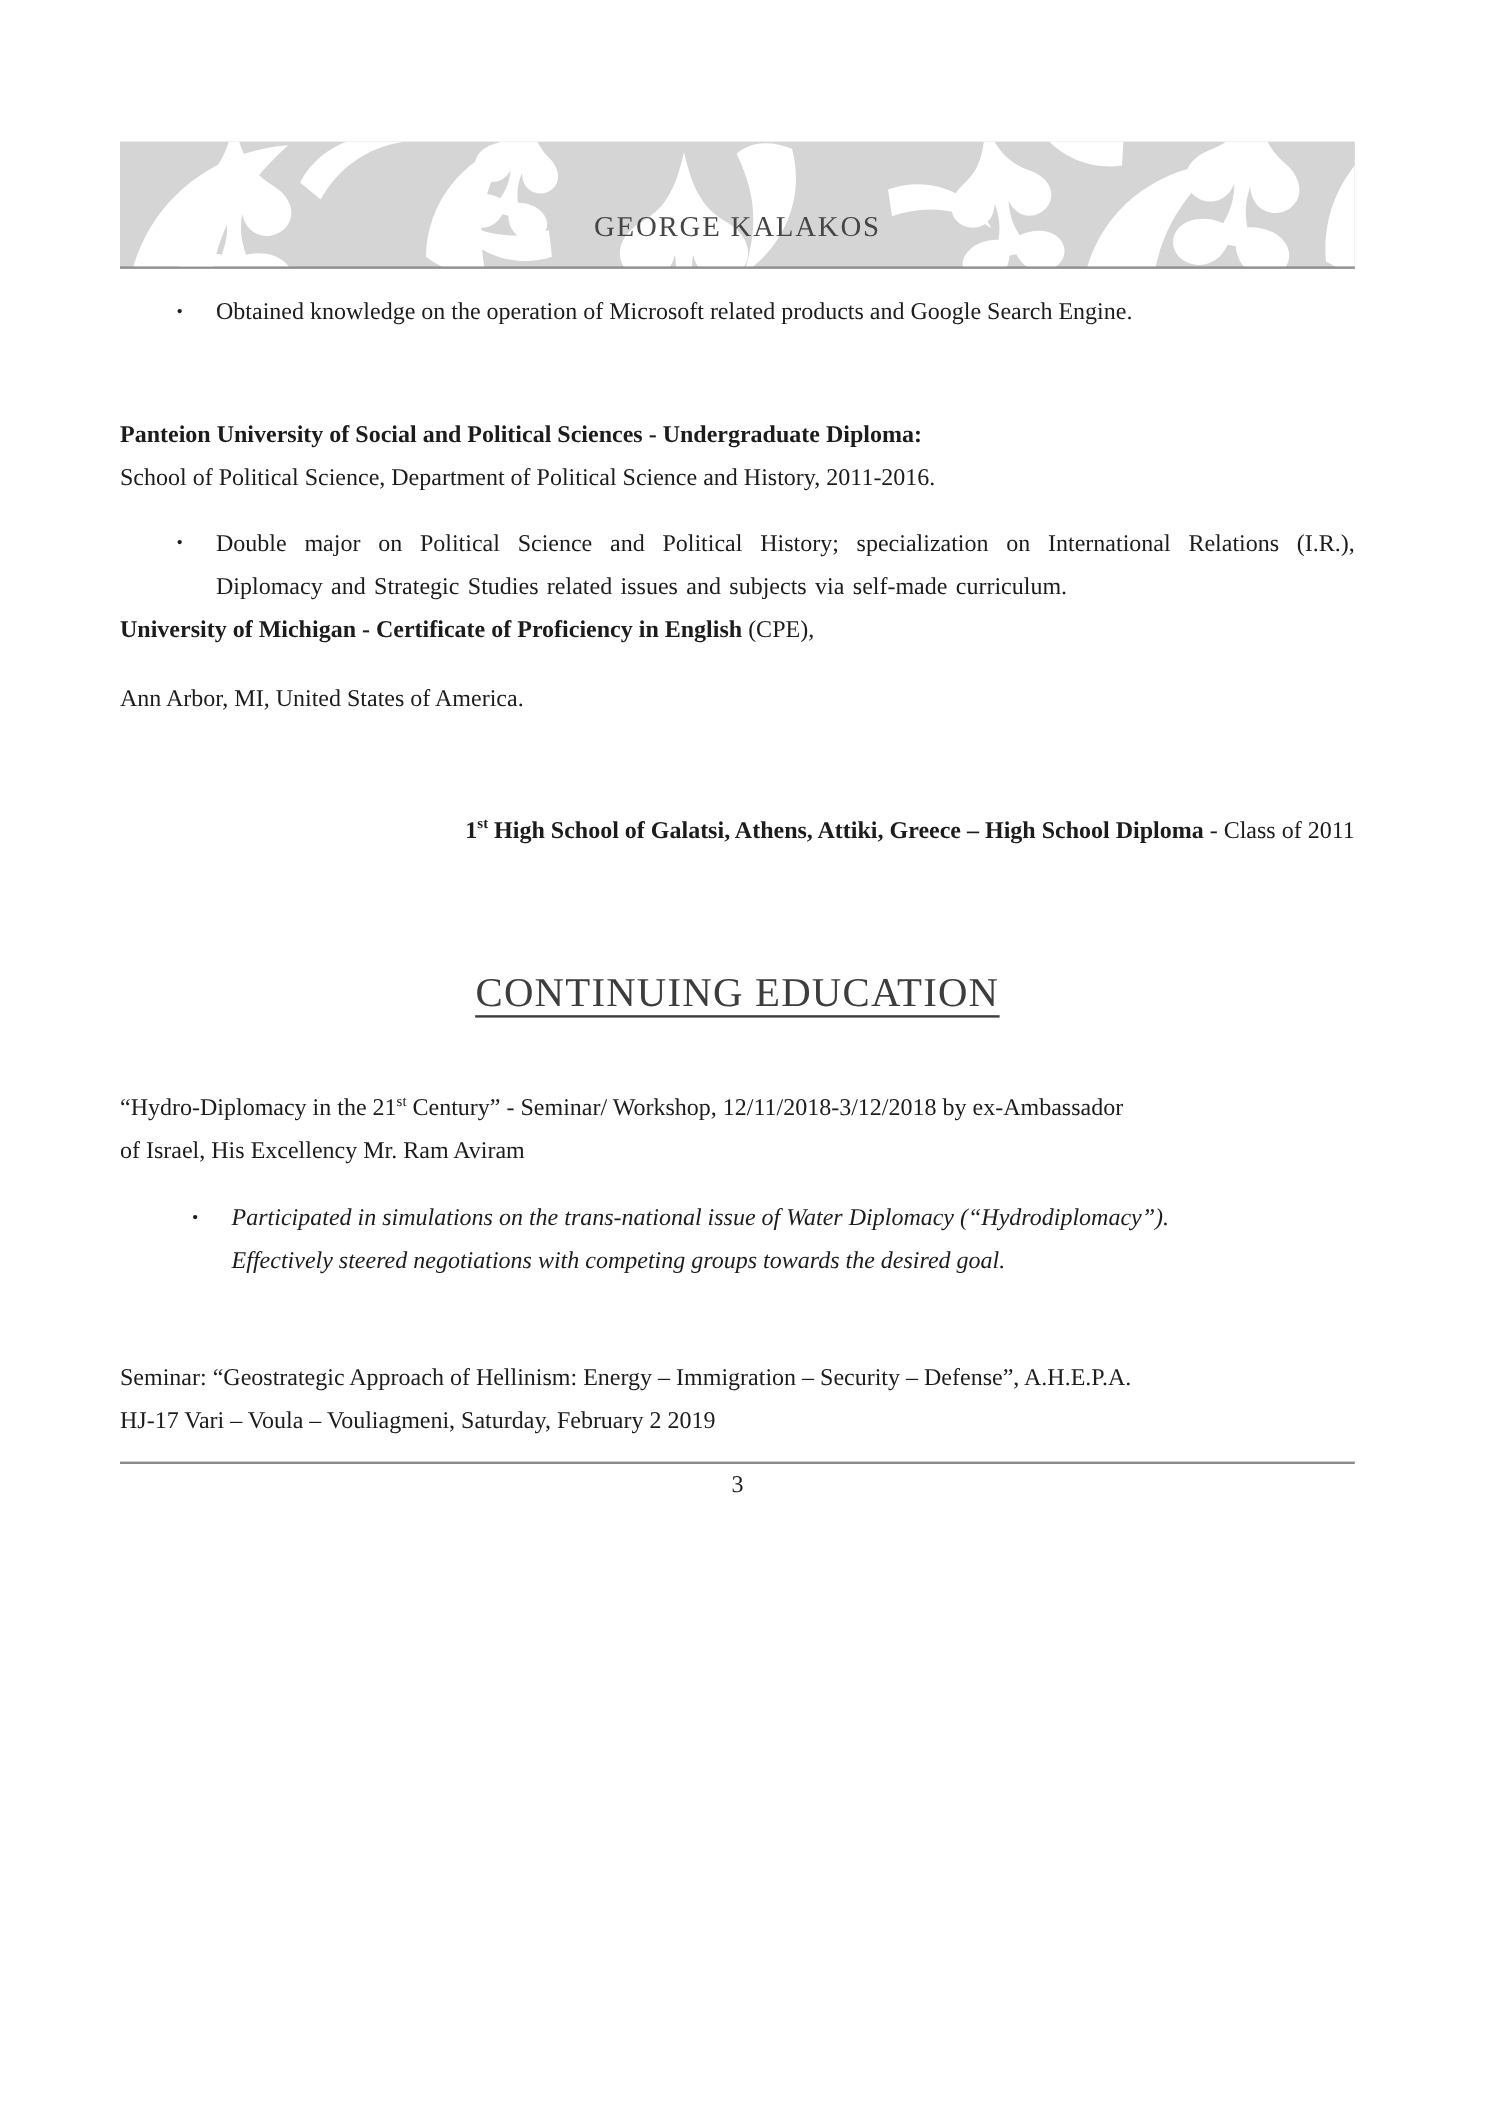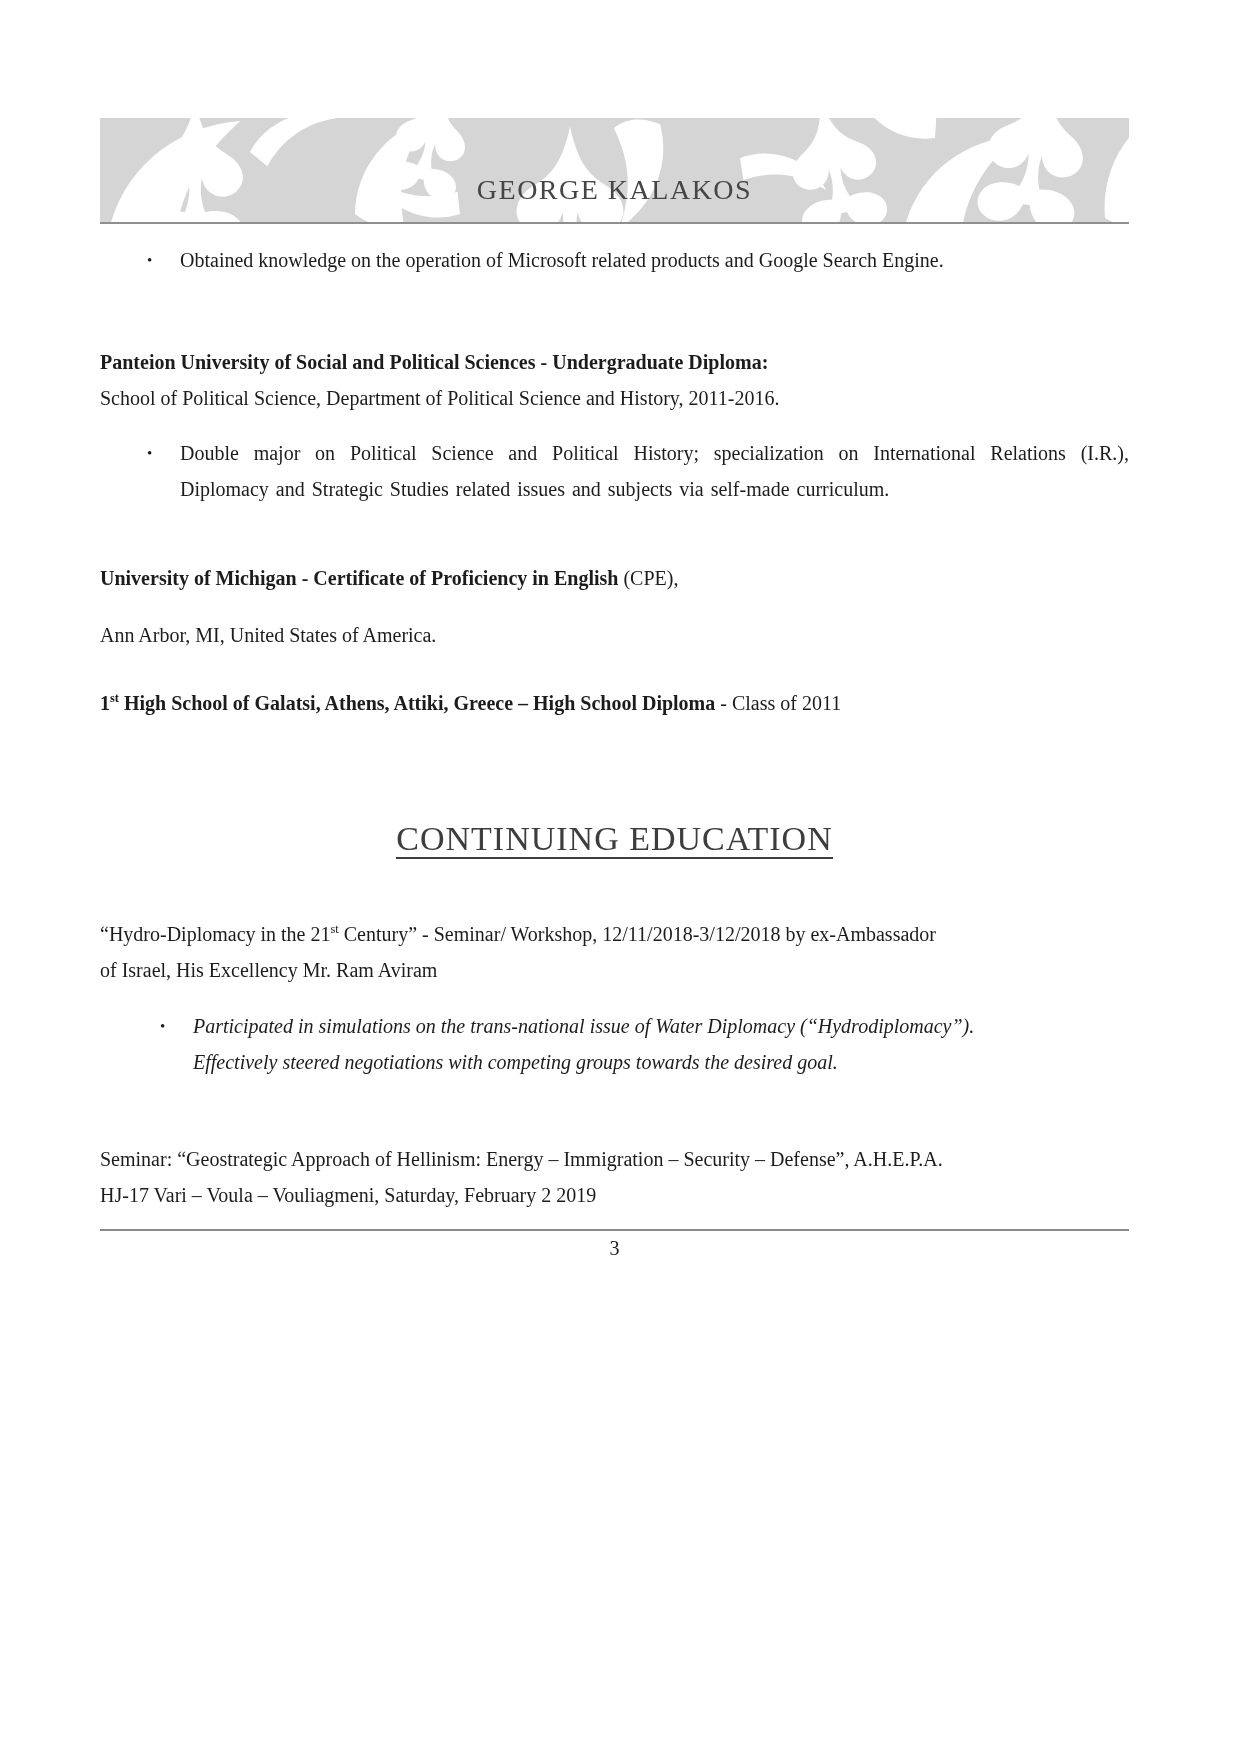--- a/index.html
+++ b/index.html
@@ -34,38 +34,38 @@
     height:104px;
     background:var(--banner-bg);
     border-bottom:2px solid var(--banner-border);
     overflow:hidden;
   }
   .banner svg{position:absolute;left:0;top:0;width:100%;height:100%;display:block;}
   .banner-title{
     position:absolute;inset:0;
     display:flex;align-items:flex-end;justify-content:center;
     padding-bottom:20px;
-    font-size:28px;line-height:24px;
+    font-size:24px;line-height:24px;
     letter-spacing:1.5px;
     color:var(--banner-title);
   }
 
   
   .block{margin:0;}
   .justify{text-align:justify;word-spacing:2px;}
   .stretch-line{text-align:justify;text-align-last:justify;word-spacing:2px;}
   .b{font-weight:bold;}
   sup{font-size:62%;line-height:0;vertical-align:super;}
 
   .p-program{margin-top:71px;}
   .ccu-block{margin-top:76px;}
   .panteion-block{margin-top:66px;}
-  .michigan-title{margin-top:53px;}
+  .michigan-title{}
   .annarbor{margin-top:21px;}
-  .hs-line{margin-top:32px;}
+  .hs-line{margin-top:74px;text-align:right;}
 
   
   .bullet-row{display:flex;align-items:flex-start;}
   .bullet-row .bullet{
     flex:0 0 33px;
     padding-left:0;
     text-align:left;
     font-size:15px;line-height:36px;
   }
   .bullet-left{padding-left:47px;}

